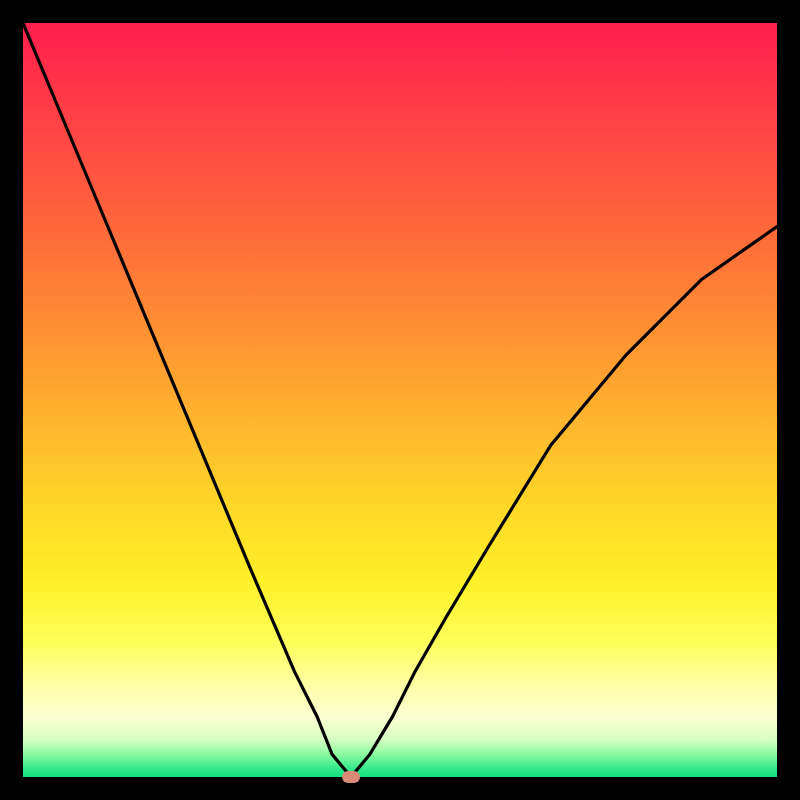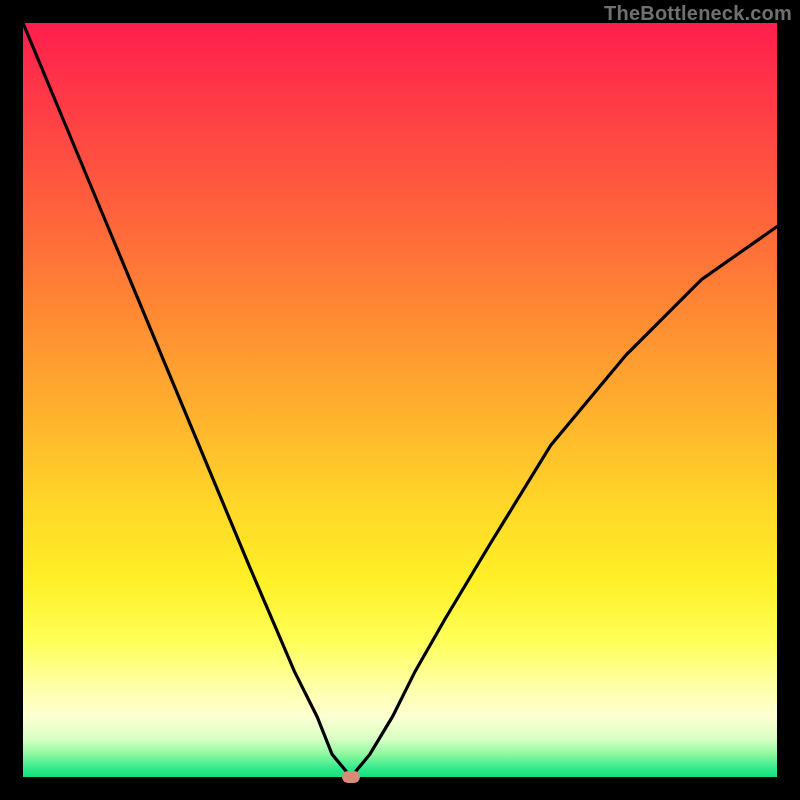--- a/index.html
+++ b/index.html
@@ -68,21 +68,20 @@
     height: 12px;
     border-radius: 6px / 6px;
     background: #d98b78;
     transform: translate(-50%, -50%);
   }
 </style>
 </head>
 <body>
 
 <div class="frame">
-  <div class="watermark">TheBottleneck.com</div>
 
   <div class="plot">
     <svg class="curve" viewBox="0 0 754 754" preserveAspectRatio="none">
       <path fill="none" stroke-width="3.2" stroke-linecap="round" d="M 0.0 0.0 L 37.7 90.5 L 75.4 181.0 L 113.1 271.4 L 150.8 361.9 L 188.5 452.4 L 226.2 542.9 L 248.8 595.7 L 271.4 648.4 L 294.1 693.7 L 309.1 731.4 L 328.0 754.0 L 346.8 731.4 L 369.5 693.7 L 392.1 648.4 L 422.2 595.7 L 467.5 520.3 L 527.8 422.2 L 603.2 331.8 L 678.6 256.4 L 754.0 203.6" stroke="#000000"></path>
     </svg>
     <div class="marker" style="left: 327.99px; top: 754px;"></div>
   </div>
 </div>
 
 </body></html>

